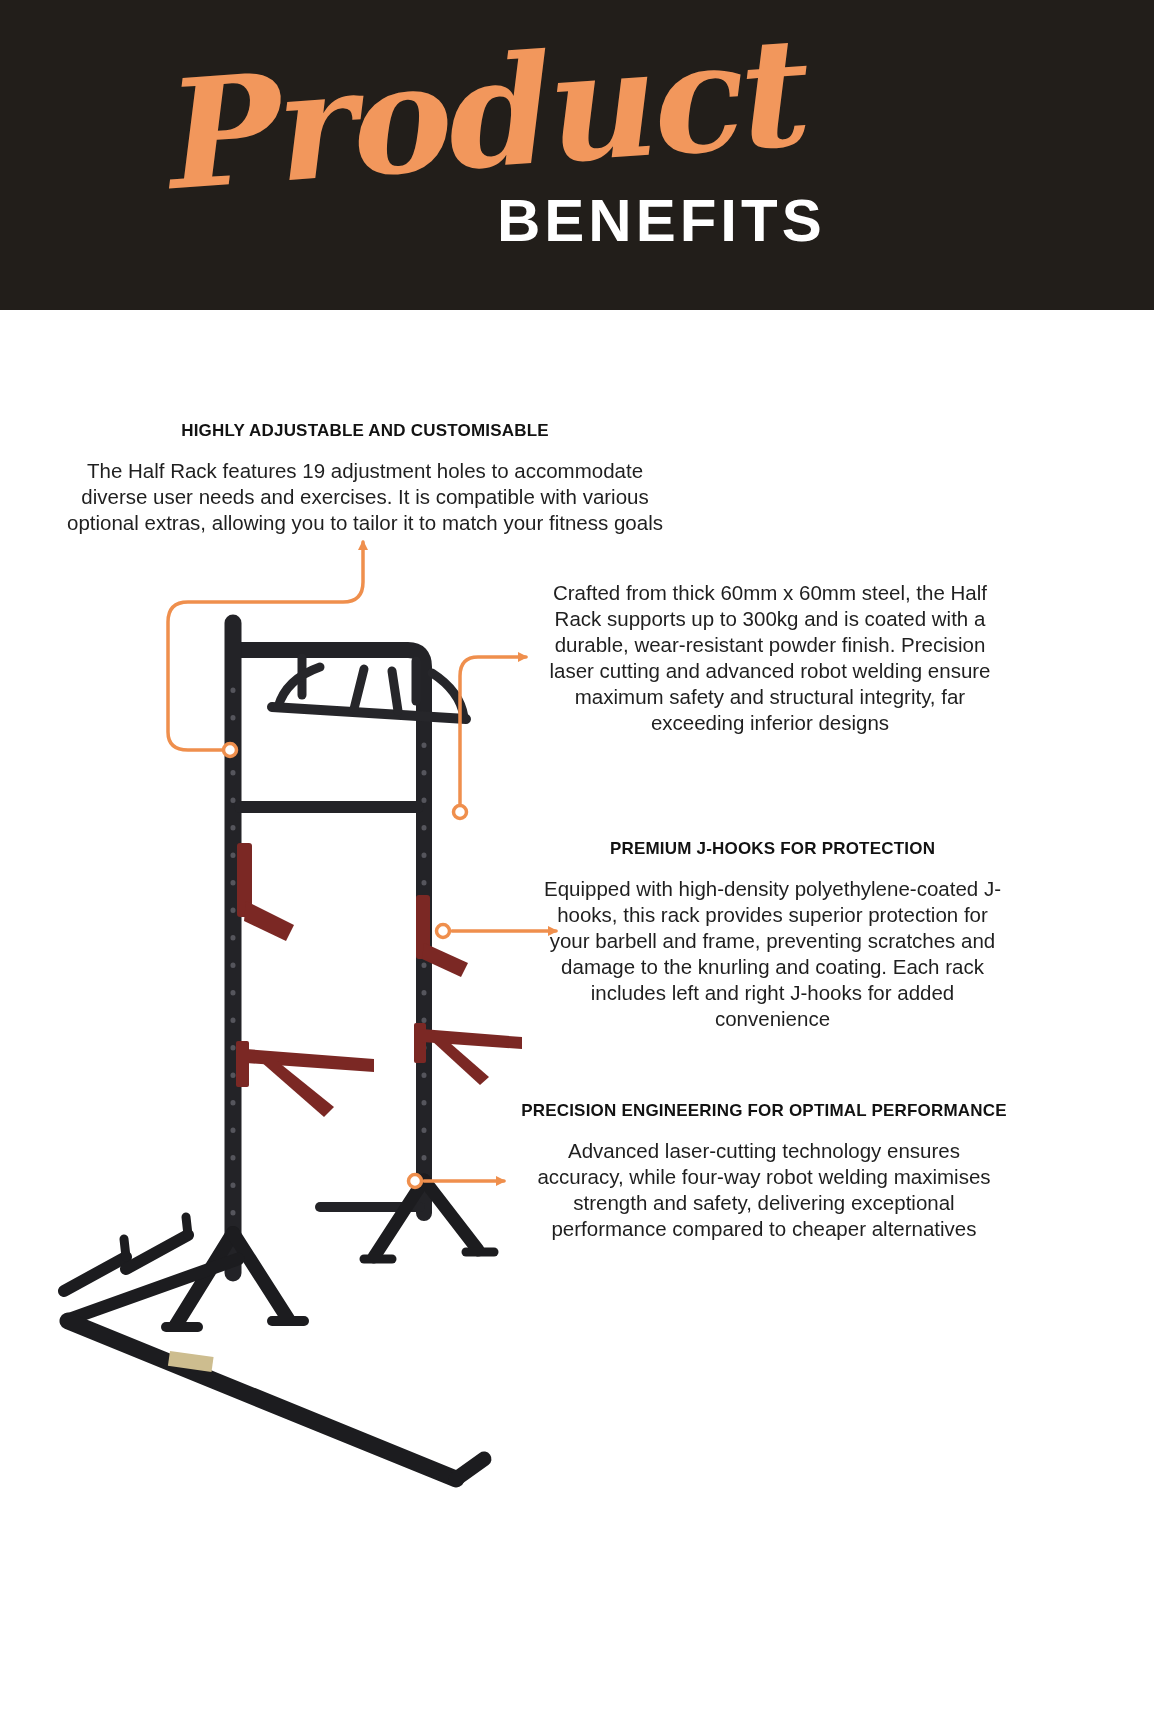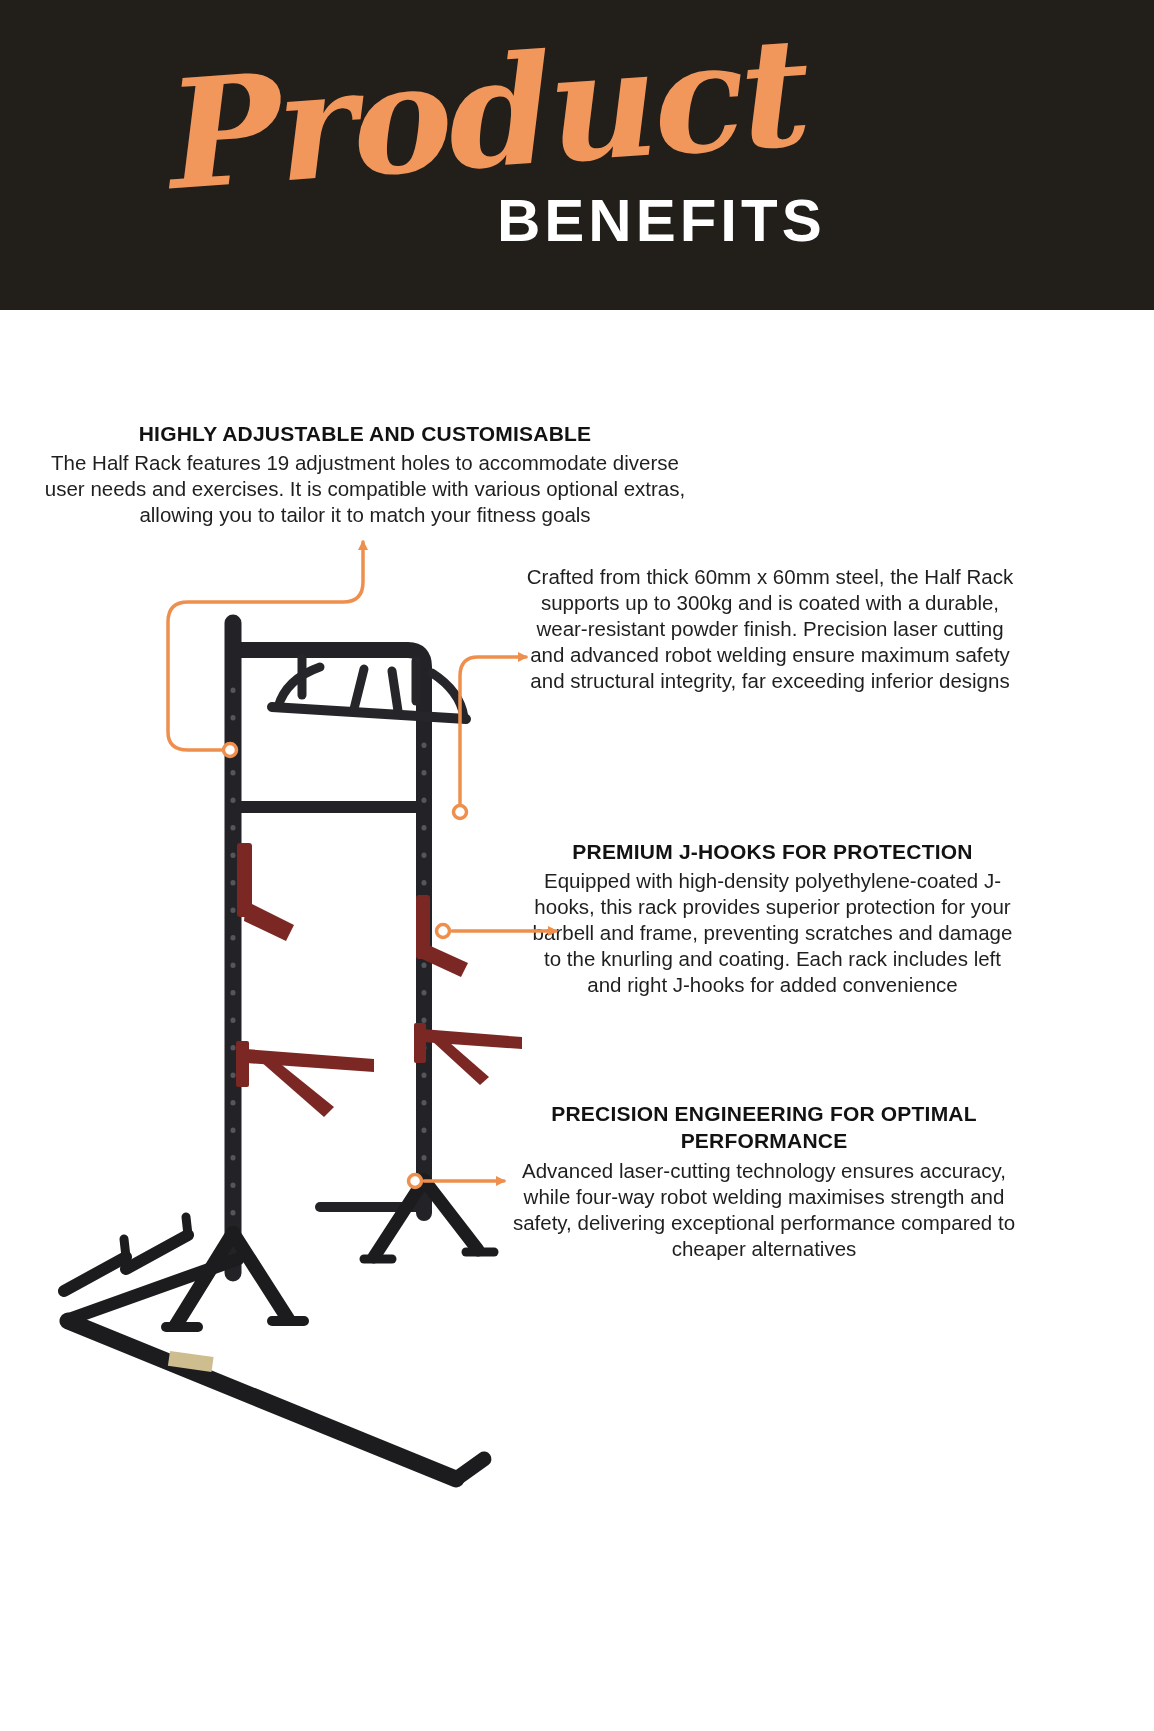--- a/index.html
+++ b/index.html
@@ -44,28 +44,28 @@
   }
 
   
   .benefit {
     position: absolute;
     text-align: center;
     color: #1f1f1f;
   }
   .benefit h3 {
     margin: 0 0 3px 0;
-    font-size: 21px;
+    font-size: 17px;
     font-weight: bold;
     letter-spacing: 0.2px;
     color: #121212;
     line-height: 1.3;
   }
   .benefit p {
-    margin: 0;
+    margin: 16px;
     font-size: 20.5px;
     line-height: 1.27;
   }
   .benefit-1 { left: 40px;  top: 420px;  width: 650px; }
   .benefit-2 { left: 520px; top: 564px;  width: 500px; }
   .benefit-3 { left: 525px; top: 838px;  width: 495px; }
   .benefit-4 { left: 508px; top: 1100px; width: 512px; }
 
   
   .rack-svg {

